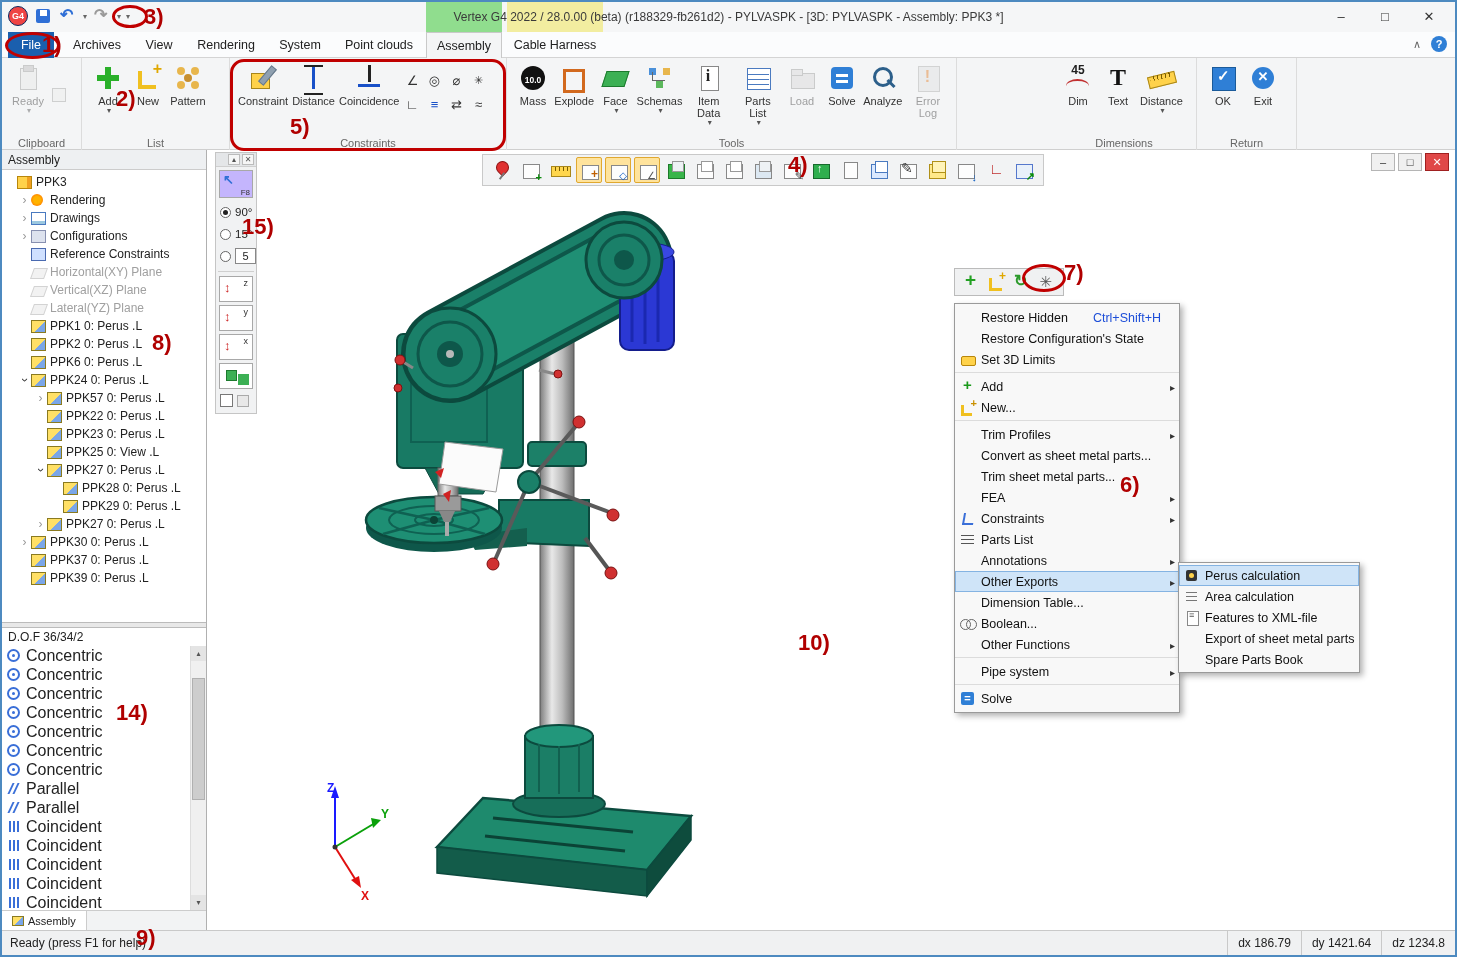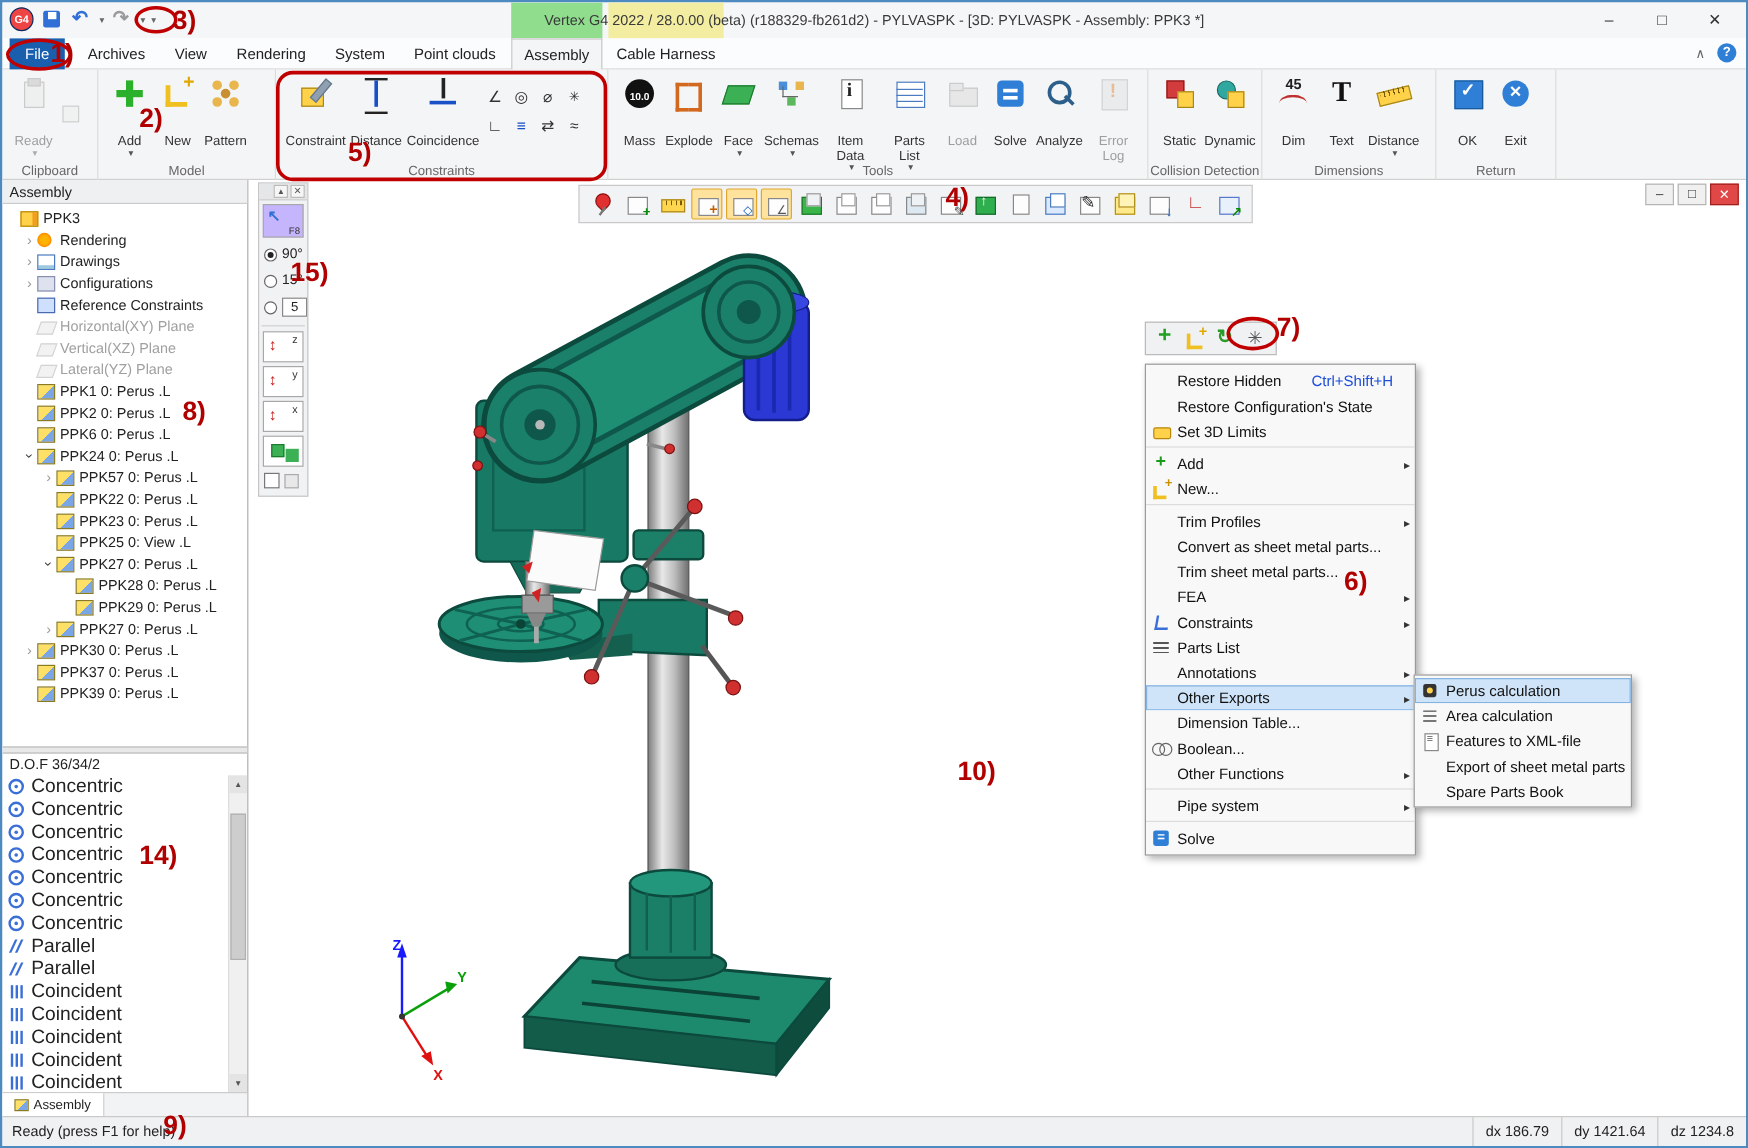--- a/index.html
+++ b/index.html
@@ -46,21 +46,21 @@
   .g-model { left:80px; width:148px; }
   .g-constraints { left:228px; width:277px; }
   .g-tools { left:505px; width:450px; }
   .g-collision { left:955px; width:95px; }
   .g-dimensions { left:1050px; width:145px; }
   .g-return { left:1195px; width:100px; }
   .glabel { position:absolute; left:0; right:0; bottom:1px; text-align:center; font-size:11px; color:#666; }
   .rbtn { min-width:40px; padding:0 2px; display:flex; flex-direction:column; align-items:center; font-size:11px; color:#333; line-height:1.1; text-align:center; }
   .rbtn.disabled { opacity:.45; }
   .caret { font-size:8px; color:#555; margin-left:2px; }
-  .ric { width:30px; height:30px; margin:3px auto 19px; position:relative; display:block; }
+  .ric { width:30px; height:30px; margin:3px auto 2px; position:relative; display:block; }
 
   .ri-paste::before { content:""; position:absolute; left:7px; top:5px; width:15px; height:20px; background:#e8e8e8; border:1px solid #999; }
   .ri-paste::after { content:""; position:absolute; left:10px; top:2px; width:9px; height:5px; background:#bbb; border:1px solid #999; }
   .mini-ic { position:absolute; left:50px; top:30px; width:14px; height:14px; border:1px solid #aaa; background:#eee; opacity:.5; }
   .ri-add::before { content:""; position:absolute; left:12px; top:4px; width:6px; height:22px; background:#2ab02a; }
   .ri-add::after { content:""; position:absolute; left:4px; top:12px; width:22px; height:6px; background:#2ab02a; }
   .ri-new::before { content:""; position:absolute; left:5px; top:8px; width:14px; height:14px; border-left:4px solid #f0c020; border-bottom:4px solid #f0c020; }
   .ri-new::after { content:"+"; position:absolute; right:1px; top:-3px; color:#e0a800; font-size:16px; font-weight:bold; }
   .ri-pattern::before { content:""; position:absolute; left:4px; top:4px; width:8px; height:8px; background:#e8b64c; border-radius:50%; box-shadow:14px 0 0 #e8b64c, 0 14px 0 #e8b64c, 14px 14px 0 #e8b64c, 7px 7px 0 #c89030; }
   .ri-constraint::before { content:""; position:absolute; left:3px; top:10px; width:17px; height:14px; background:#ffd24a; border:1px solid #a8861a; }
@@ -319,21 +319,21 @@
         <span class="caret">▾</span>
       </div>
       <div class="rbtn">
         <span class="ric ri-new"></span>
         <span>New</span>
       </div>
       <div class="rbtn">
         <span class="ric ri-pattern"></span>
         <span>Pattern</span>
       </div>
-      <div class="glabel">Model</div>
+      <div class="glabel">List</div>
     </div>
 
     <div class="rgroup g-constraints">
       <div class="rbtn">
         <span class="ric ri-constraint"></span>
         <span>Constraint</span>
       </div>
       <div class="rbtn">
         <span class="ric ri-distance"></span>
         <span>Distance</span>
@@ -398,31 +398,20 @@
         <span class="ric ri-analyze"></span>
         <span>Analyze</span>
       </div>
       <div class="rbtn disabled">
         <span class="ric ri-errorlog"></span>
         <span>Error Log</span>
       </div>
       <div class="glabel">Tools</div>
     </div>
 
-    <div class="rgroup g-collision">
-      <div class="rbtn">
-        <span class="ric ri-static"></span>
-        <span>Static</span>
-      </div>
-      <div class="rbtn">
-        <span class="ric ri-dynamic"></span>
-        <span>Dynamic</span>
-      </div>
-      <div class="glabel">Collision Detection</div>
-    </div>
 
     <div class="rgroup g-dimensions">
       <div class="rbtn">
         <span class="ric ri-dim">
             <span class="dim45">45</span>
           </span>
         <span>Dim</span>
       </div>
       <div class="rbtn">
         <span class="ric">

